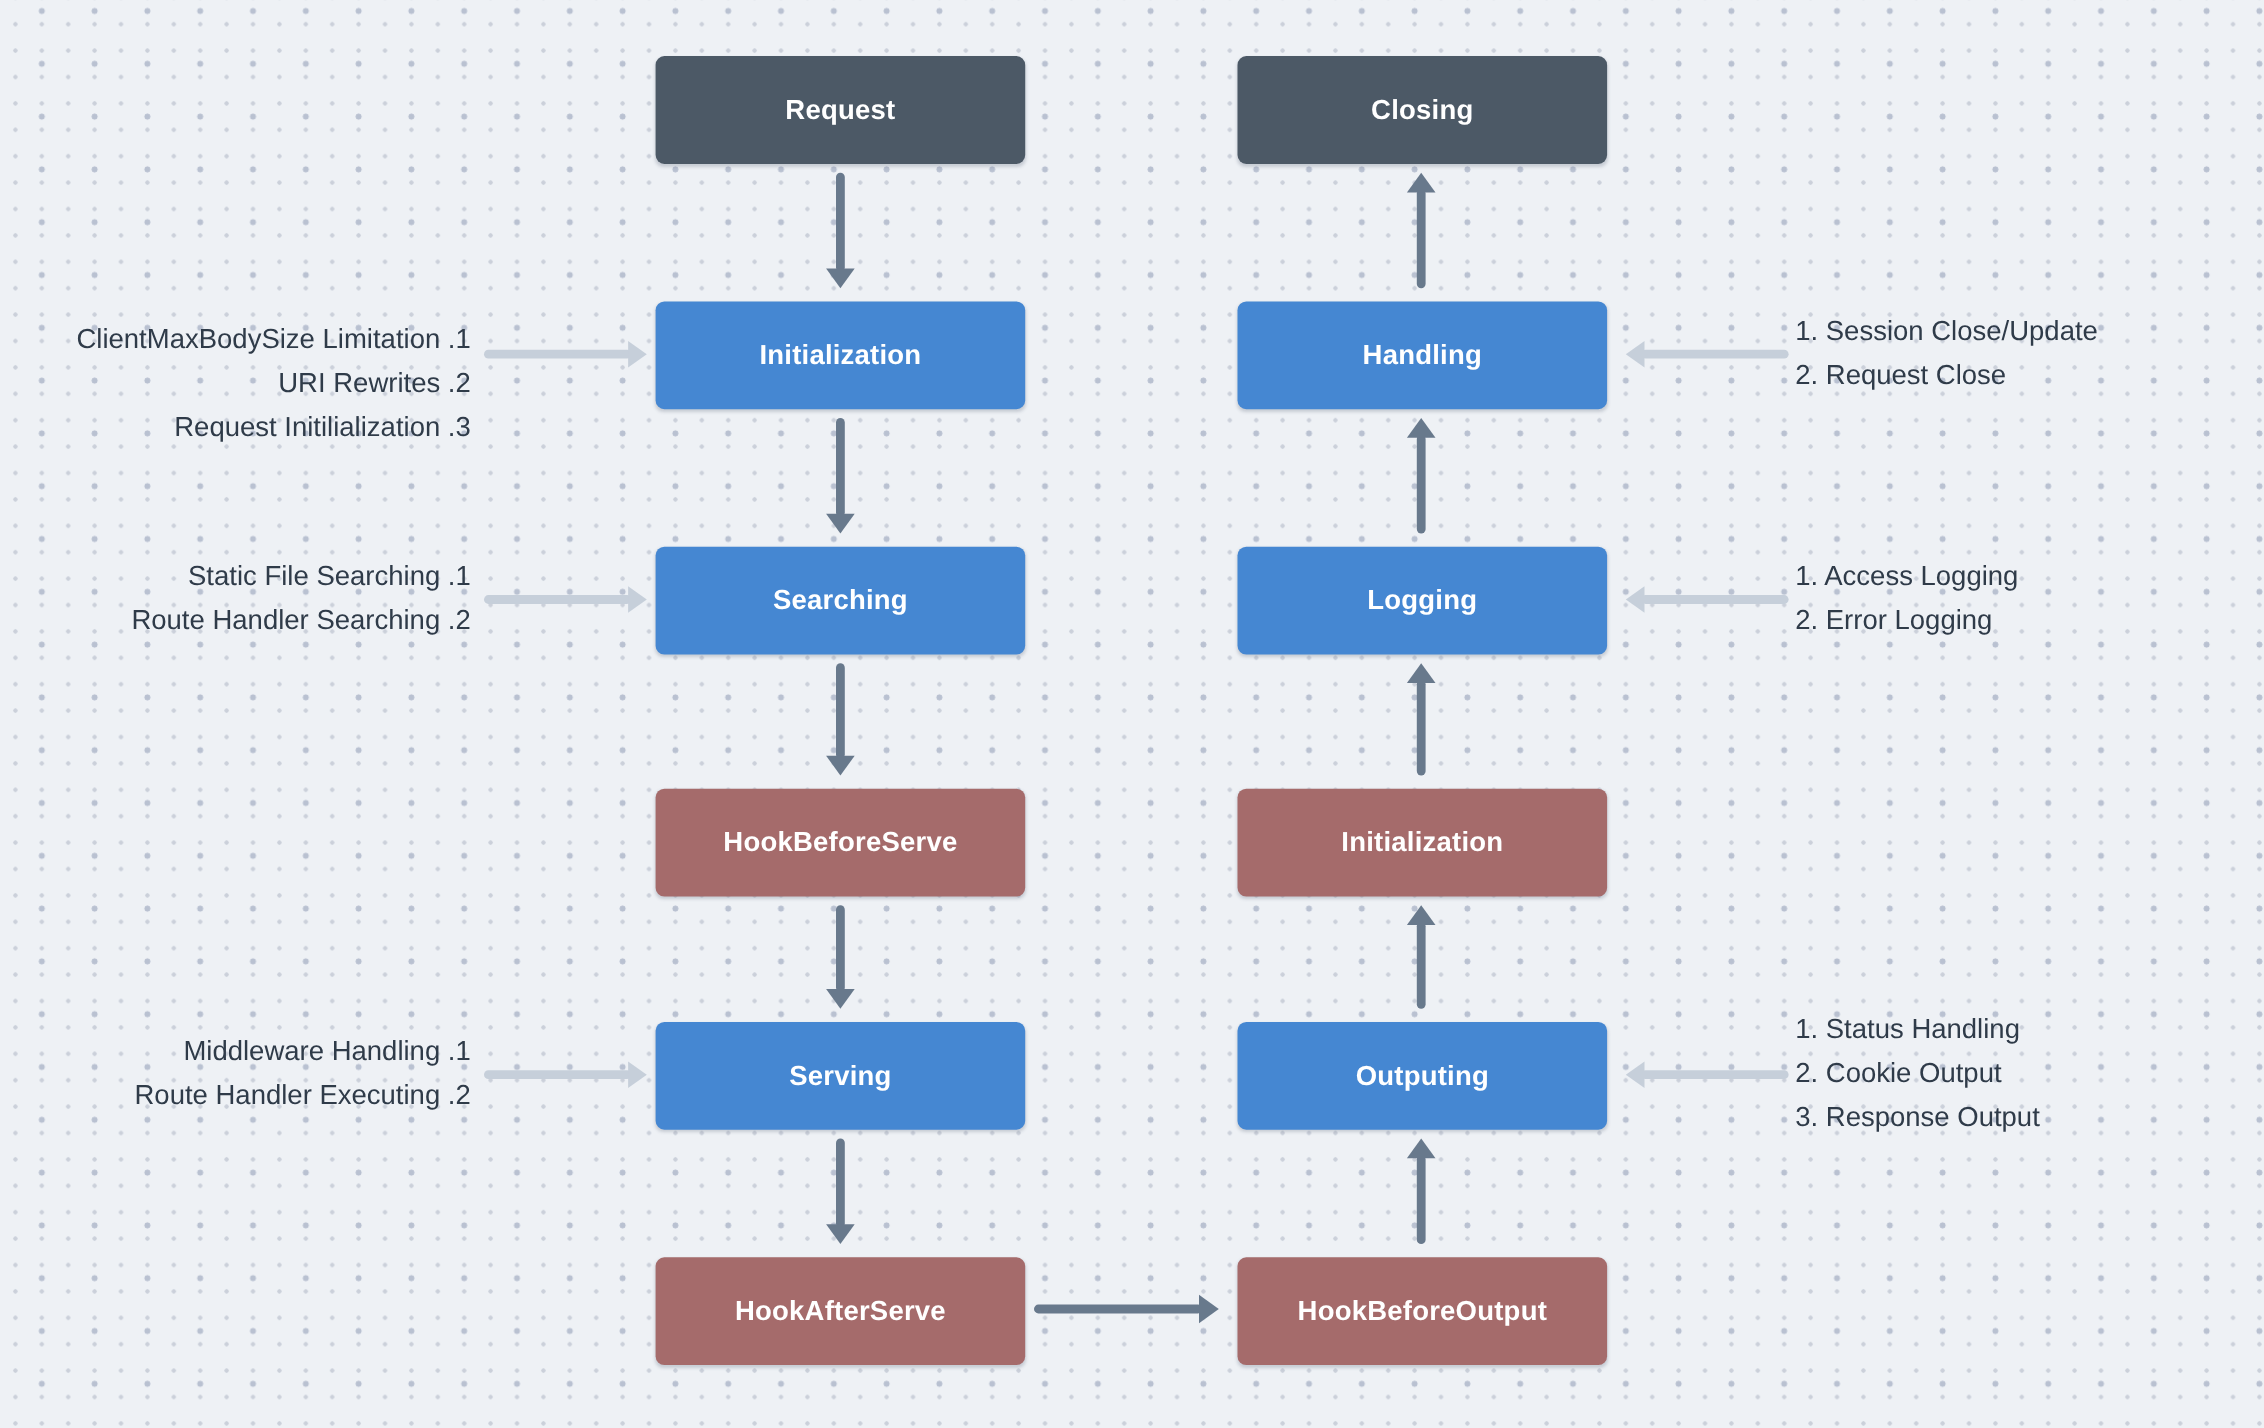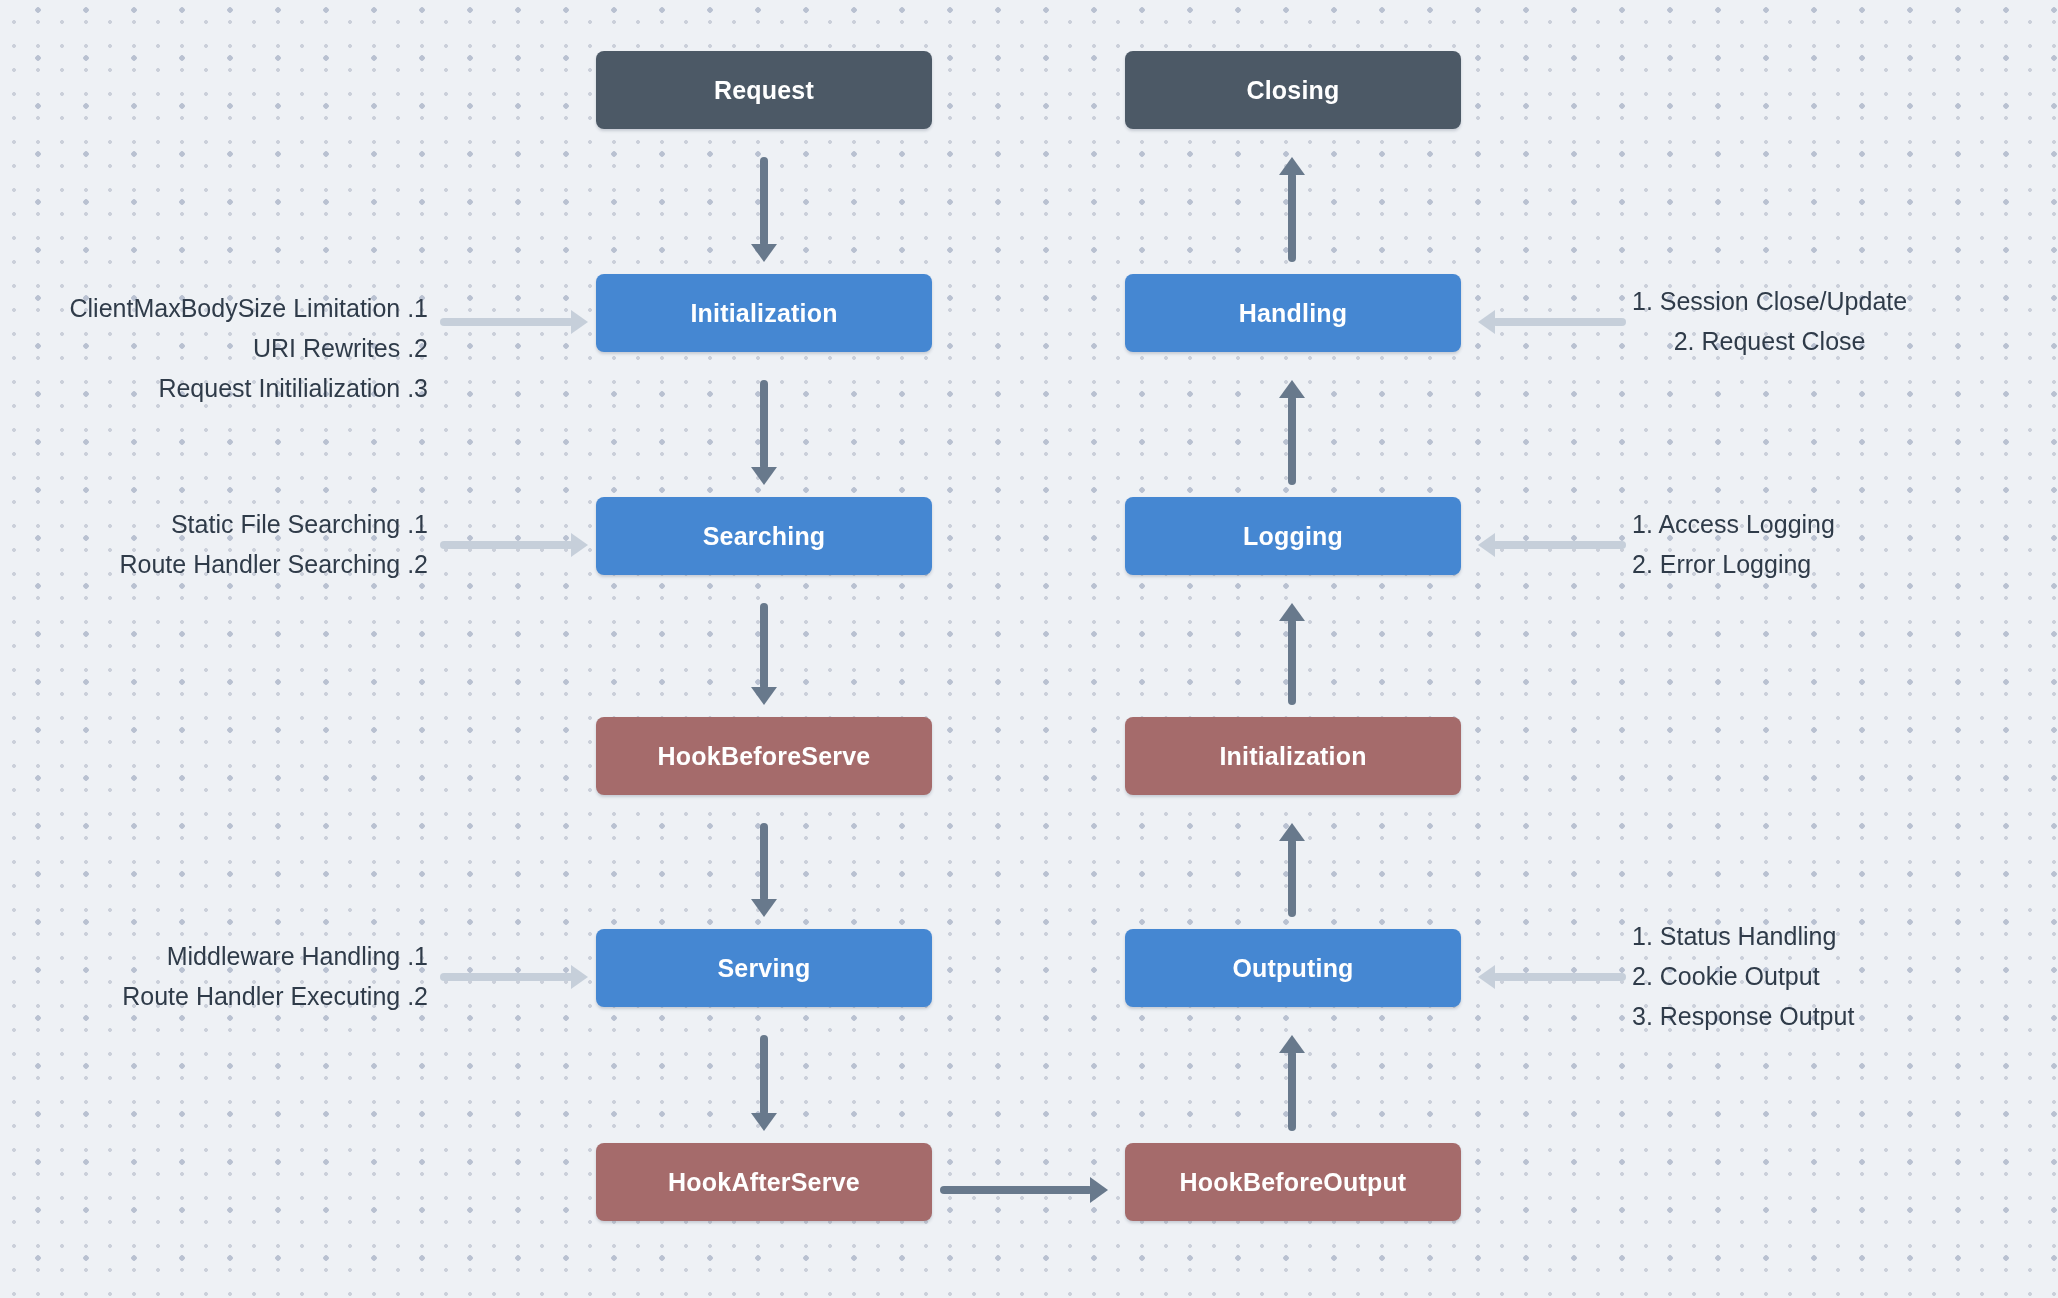--- a/index.html
+++ b/index.html
@@ -7,21 +7,21 @@
     position:relative;width:2058px;height:1298px;overflow:hidden;
     font-family:"Liberation Sans","DejaVu Sans",sans-serif;
     background-color:#eef1f5;
     background-image:
       radial-gradient(circle,#b9c1d1 2.5px,rgba(0,0,0,0) 3px),
       radial-gradient(circle,#cbd0da 1.7px,rgba(0,0,0,0) 2.2px);
     background-size:48px 48px,24px 24px;
     background-position:14px 34px,2px 10px;
   }
   .node{
-    position:absolute;width:336px;height:78px;border-radius:8px;
+    position:absolute;width:336px;height:98px;border-radius:8px;
     display:flex;align-items:center;justify-content:center;
     color:#ffffff;font-size:25px;font-weight:600;letter-spacing:.2px;
     box-shadow:0 2px 3px rgba(60,75,95,.22);
   }
   .node.dark{background:#4c5966;}
   .node.blue{background:#4587d2;}
   .node.red{background:#a56b6b;}
 
   
   .arr-v{position:absolute;width:26px;}
@@ -154,21 +154,21 @@
   </div>
   <div class="ann side-left" style="top:504px;">
     <div>Static File Searching .1</div>
     <div>Route Handler Searching .2</div>
   </div>
   <div class="ann side-left" style="top:936px;">
     <div>Middleware Handling .1</div>
     <div>Route Handler Executing .2</div>
   </div>
 
-  <div class="ann side-right" style="top:281px;text-align:center;">
+  <div class="ann side-right" style="top:281px;">
     <div>1. Session Close/Update</div>
     <div>2. Request Close</div>
   </div>
   <div class="ann side-right" style="top:504px;">
     <div>1. Access Logging</div>
     <div>2. Error Logging</div>
   </div>
   <div class="ann side-right" style="top:916px;">
     <div>1. Status Handling</div>
     <div>2. Cookie Output</div>

